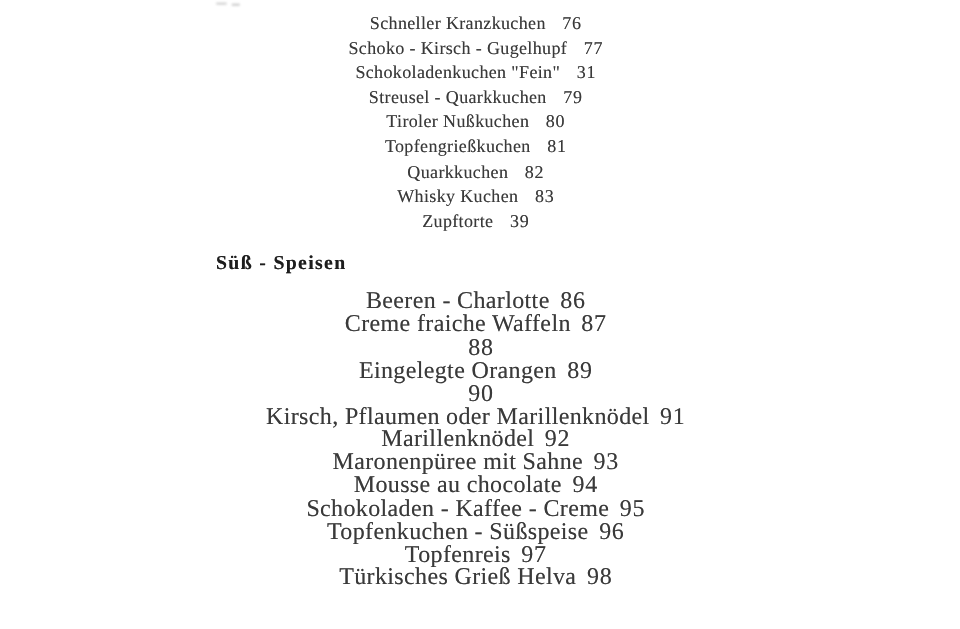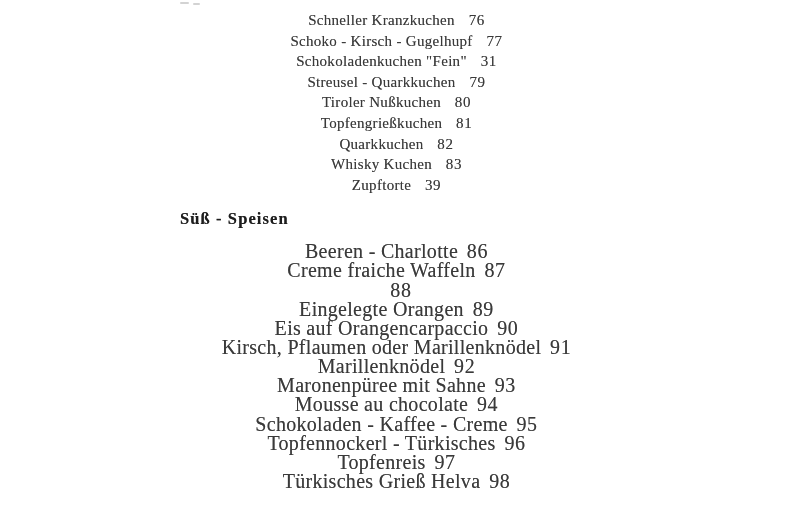--- a/index.html
+++ b/index.html
@@ -136,21 +136,20 @@
           <span class="num">87</span>
         </div>
         <div class="row">
           <span class="num">88</span>
         </div>
         <div class="row">
           <span class="title">Eingelegte Orangen</span>
           <span class="num">89</span>
         </div>
         <div class="row">
-          <span class="title">Eis auf Orangencarpaccio</span>
           <span class="num">90</span>
         </div>
         <div class="row">
           <span class="title">Kirsch, Pflaumen oder Marillenknödel</span>
           <span class="num">91</span>
         </div>
         <div class="row">
           <span class="title">Marillenknödel</span>
           <span class="num">92</span>
         </div>
@@ -160,21 +159,21 @@
         </div>
         <div class="row">
           <span class="title">Mousse au chocolate</span>
           <span class="num">94</span>
         </div>
         <div class="row">
           <span class="title">Schokoladen - Kaffee - Creme</span>
           <span class="num">95</span>
         </div>
         <div class="row">
-          <span class="title">Topfennockerl - Türkisches</span>
+          <span class="title">Topfenkuchen - Süßspeise</span>
           <span class="num">96</span>
         </div>
         <div class="row">
           <span class="title">Topfenreis</span>
           <span class="num">97</span>
         </div>
         <div class="row">
           <span class="title">Türkisches Grieß Helva</span>
           <span class="num">98</span>
         </div>

